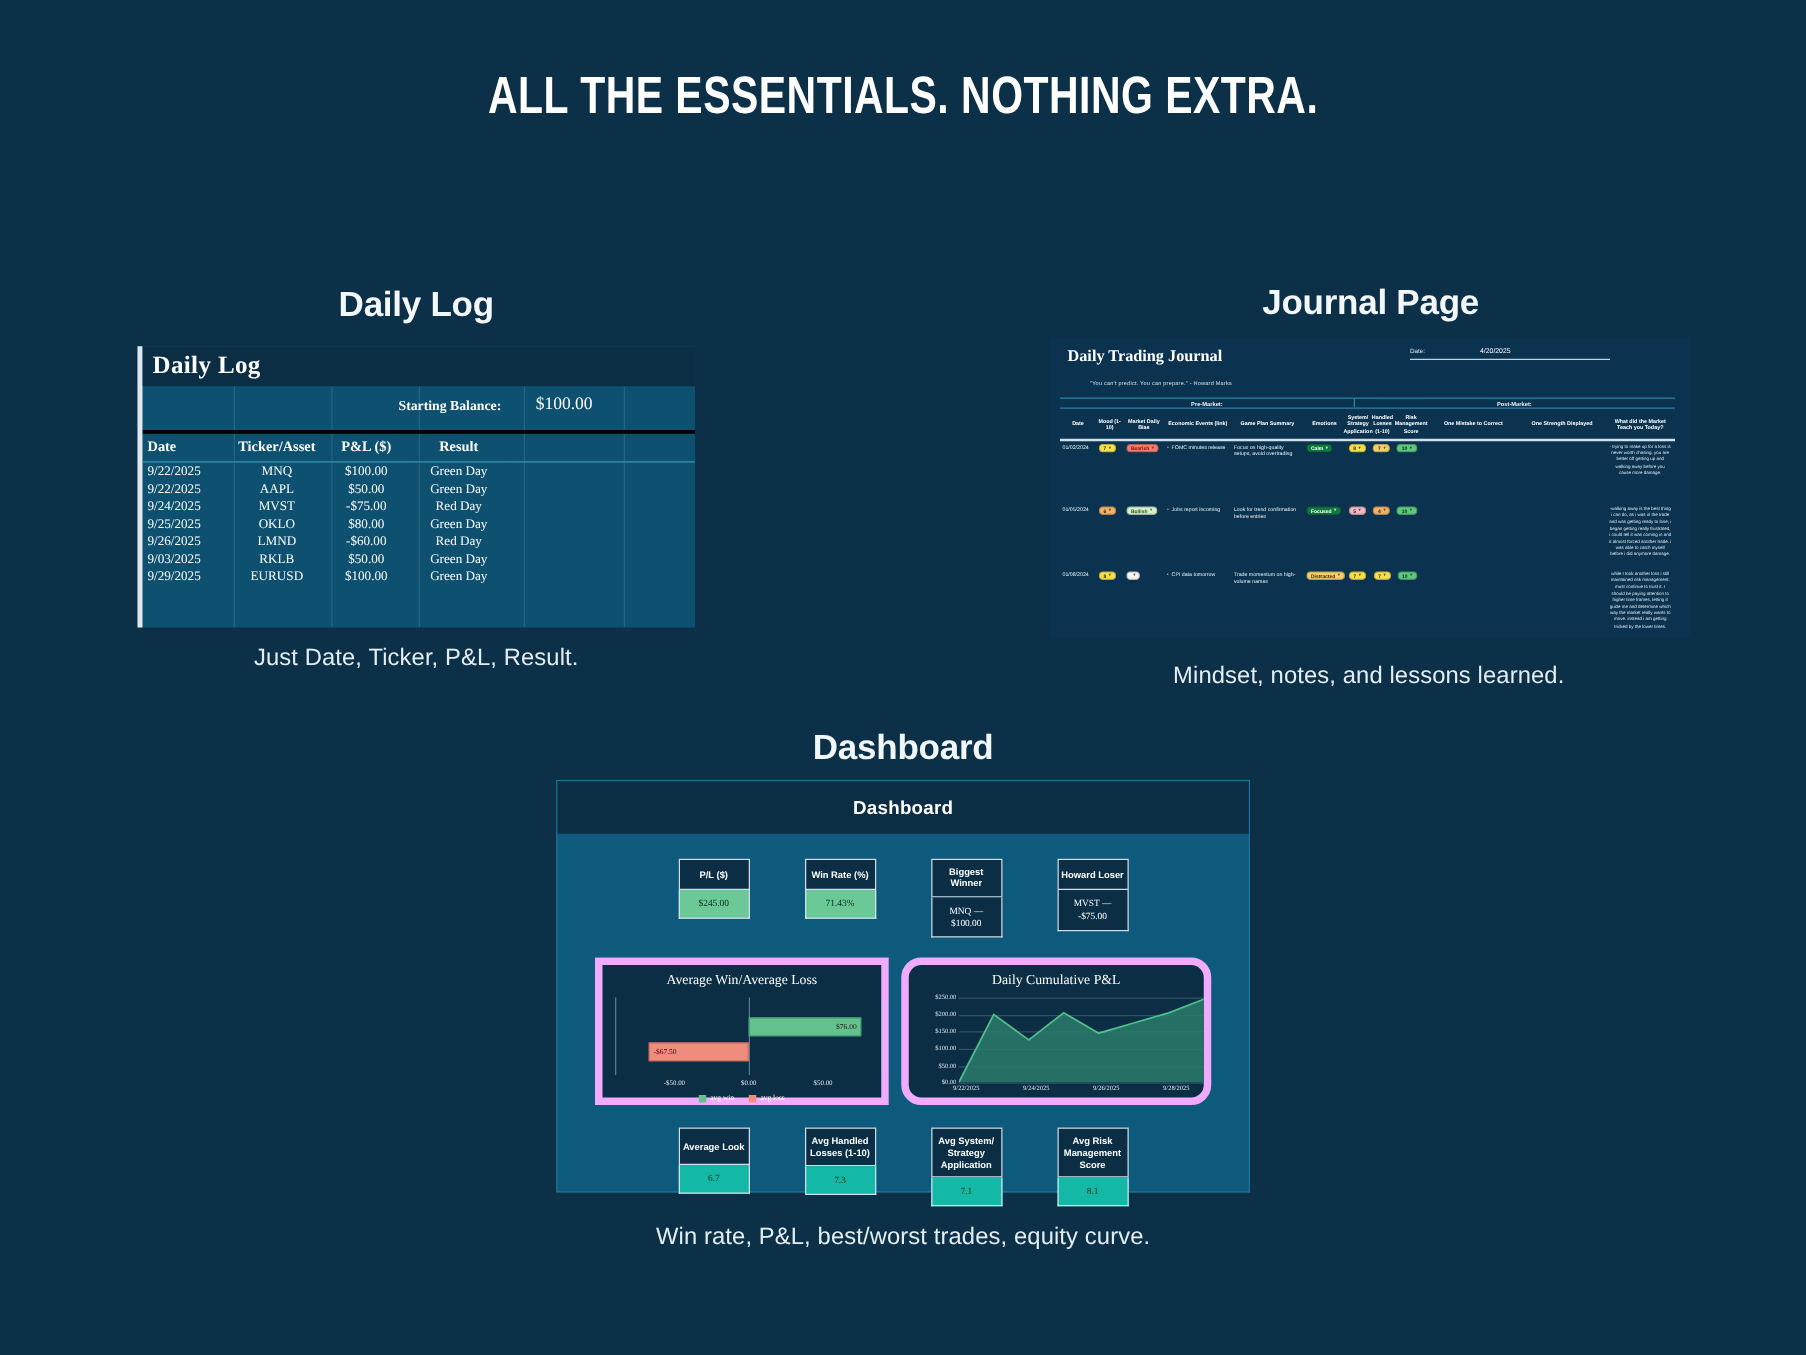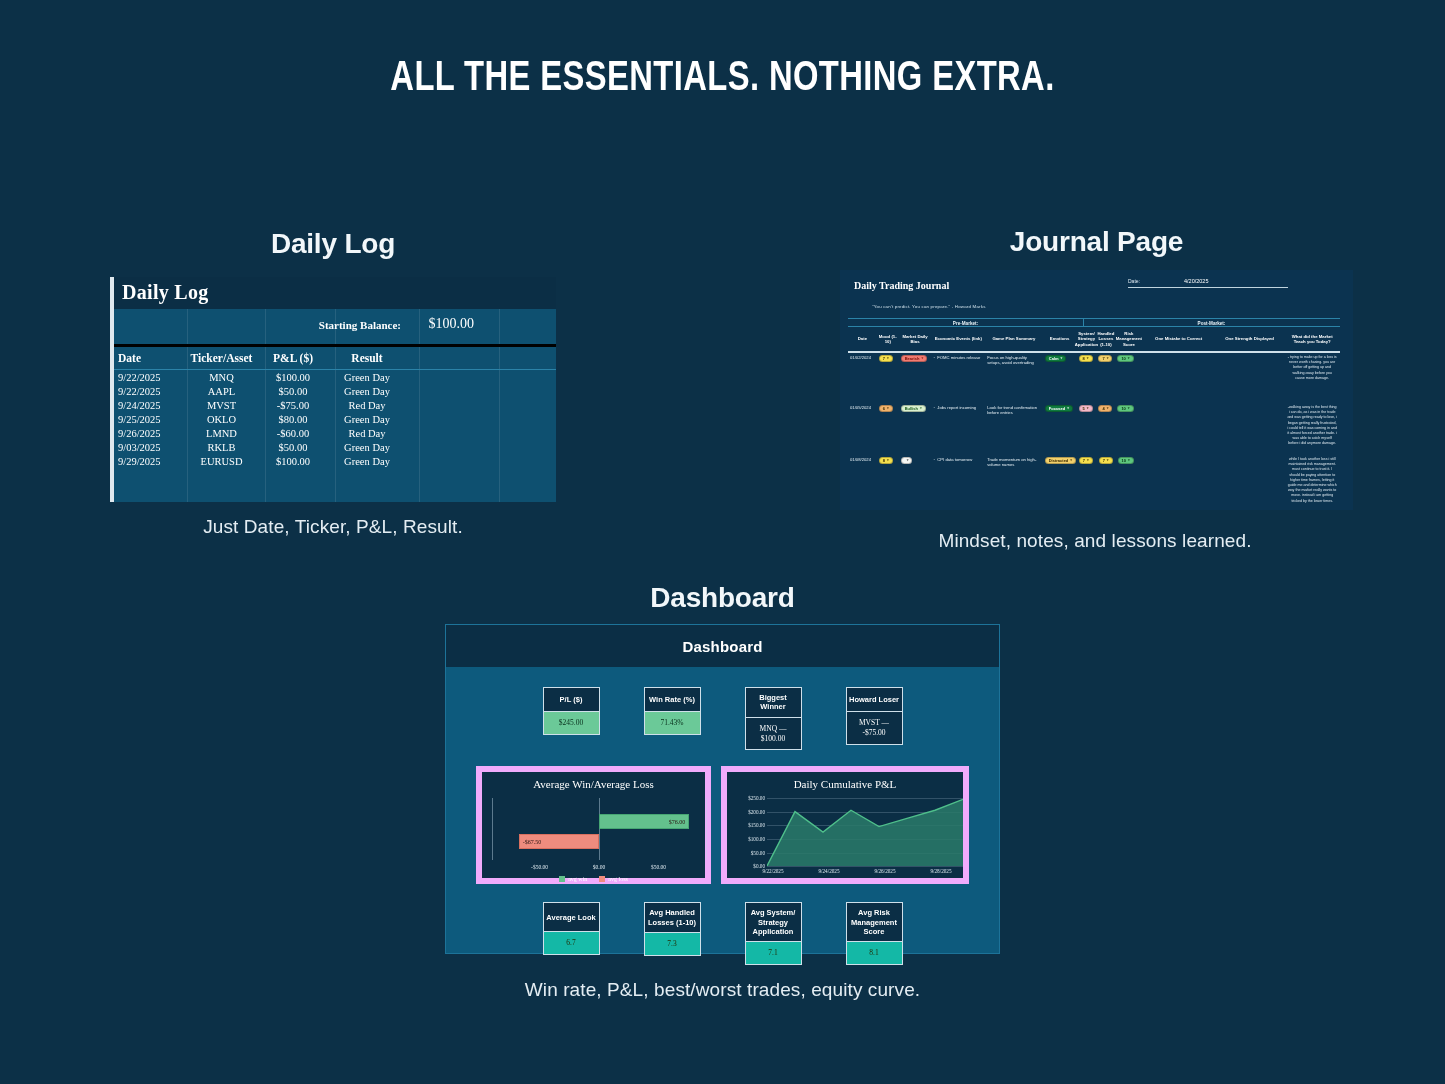--- a/index.html
+++ b/index.html
@@ -83,21 +83,21 @@
   .journal {
     position:absolute; left:840px; top:270px; width:513px; height:240px;
     background:#0b3350; overflow:hidden;
   }
   .j-inner { position:absolute; left:8px; top:6px; width:497px; height:228px; }
   .j-head {
     display:flex; align-items:center; height:18px;
   }
   .j-title {
     font-family:"Liberation Serif", serif; color:#ffffff;
-    font-size:10px; font-weight:bold; margin-left:6px;
+    font-size:13px; font-weight:bold; margin-left:6px;
   }
   .j-date-wrap {
     position:absolute; left:280px; top:2px; width:160px;
     display:flex; border-bottom:1px solid #bfd4de; padding-bottom:3px;
   }
   .j-date-label { color:#dfeaf1; font-size:5px; width:56px; }
   .j-date-val { color:#ffffff; font-size:5.5px; }
   .j-quote {
     position:absolute; left:24px; top:28px;
     color:#cfe0ea; font-size:4.4px; letter-spacing:0.2px;
@@ -184,21 +184,21 @@
   .kpi-val.pale { background:#14b8a6; color:#223007; }
 
   .kpi-head.tall { min-height:30px; }
 
   .charts-row { display:flex; justify-content:center; gap:10px; margin-top:16px; }
   .chart-box {
     background:#0b2e45; border:6px solid #f0abfc;
     position:relative;
   }
   .cb1 { width:235px; height:118px; }
-  .cb2 { width:248px; height:118px; }
+  .cb2 { width:248px; height:118px;border-radius:16px; }
   .chart-title {
     font-family:"Liberation Serif", serif; color:#ffffff;
     font-size:11px; text-align:center; padding-top:6px;
   }
 
   
   .awl-plot { position:absolute; left:10px; top:26px; width:215px; height:62px; }
   .awl-axis { position:absolute; top:0; width:1px; height:62px; background:rgba(190,215,230,0.45); }
   .awl-bar { position:absolute; height:15px; display:flex; align-items:center; }
   .awl-bar.loss { background:#ef8c7e; border:1px solid #d9705f; justify-content:flex-start; }

